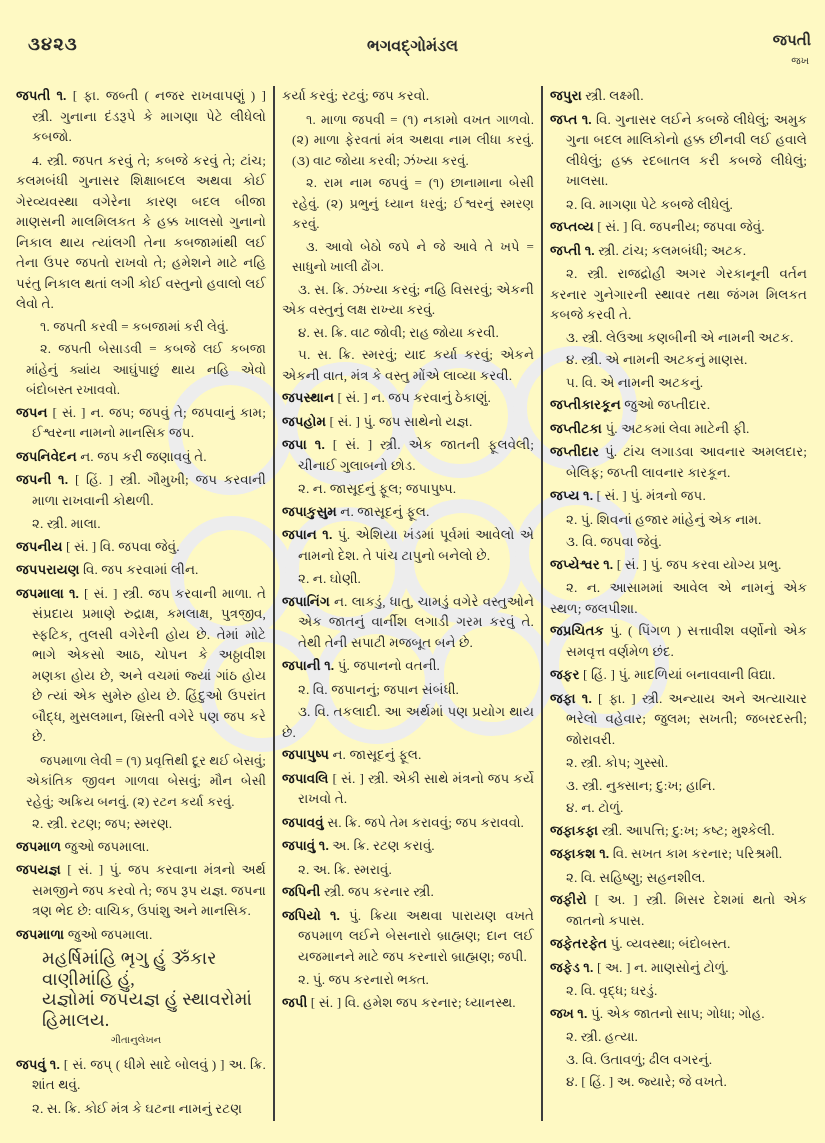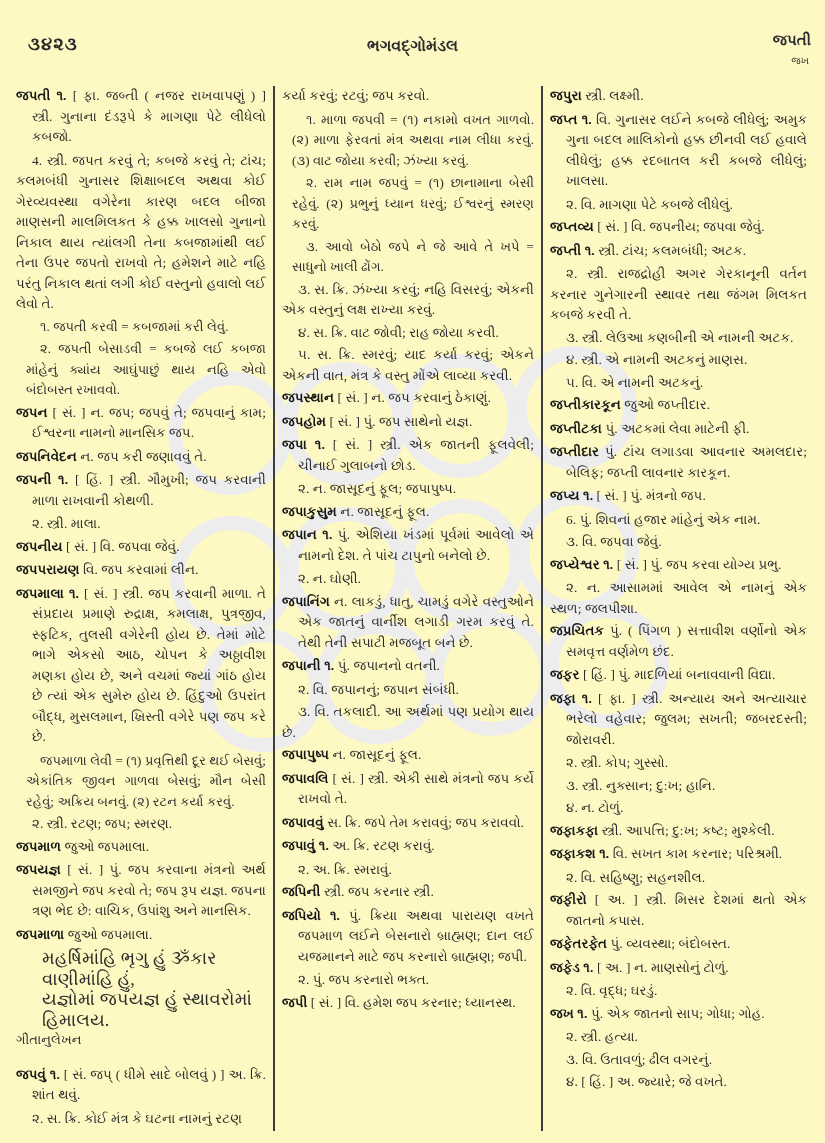--- a/index.html
+++ b/index.html
@@ -33,21 +33,21 @@
   .col.c1 { width:252px; }
   .col.c2 { width:257px; }
   .vrule { width:0; border-left:2px solid #3d3d3d; margin:0 7px; min-height:1020px; }
   
   .para { margin:0 0 3px 0; }
   .t-entry { padding-left:16px; text-indent:-16px; }
   .t-sub   { text-indent:16px; margin-bottom:2px; }
   .t-idiom { padding-left:10px; text-indent:14px; font-size:13px; margin-bottom:2px; }
   .t-cont  { text-indent:0; }
   .t-verse { padding-left:26px; font-size:18px; margin-bottom:0; text-align:left; }
-  .t-cite  { text-align:left; font-size:13px; padding-right:10px; margin-bottom:14px; }
+  .t-cite  { text-align:center; font-size:10px; padding-right:10px; margin-bottom:4px; }
   .hw { font-weight:bold; color:#161616; }
 </style>
 </head>
 <body>
 
 <div class="page">
 
   <div class="watermark" id="wm">
       <div class="ring" style="left: 168px; top: 371px; border-color: rgb(237, 237, 237);"></div>
       <div class="ring" style="left: 283px; top: 362px; border-color: rgb(237, 237, 237);"></div>
@@ -130,21 +130,21 @@
         <p class="para t-entry"><b class="hw">જપ્તવ્ય</b> [ સં. ] વિ. જપનીય; જપવા જેવું.</p>
         <p class="para t-entry"><b class="hw">જપ્તી ૧.</b> સ્ત્રી. ટાંચ; કલમબંધી; અટક.</p>
         <p class="para t-sub">૨. સ્ત્રી. રાજદ્રોહી અગર ગેરકાનૂની વર્તન કરનાર ગુનેગારની સ્થાવર તથા જંગમ મિલકત કબજે કરવી તે.</p>
         <p class="para t-sub">૩. સ્ત્રી. લેઉઆ કણબીની એ નામની અટક.</p>
         <p class="para t-sub">૪. સ્ત્રી. એ નામની અટકનું માણસ.</p>
         <p class="para t-sub">૫. વિ. એ નામની અટકનું.</p>
         <p class="para t-entry"><b class="hw">જપ્તીકારકૂન</b> જુઓ જપ્તીદાર.</p>
         <p class="para t-entry"><b class="hw">જપ્તીટકા</b> પું. અટકમાં લેવા માટેની ફી.</p>
         <p class="para t-entry"><b class="hw">જપ્તીદાર</b> પું. ટાંચ લગાડવા આવનાર અમલદાર; બેલિફ; જપ્તી લાવનાર કારકૂન.</p>
         <p class="para t-entry"><b class="hw">જપ્ય ૧.</b> [ સં. ] પું. મંત્રનો જપ.</p>
-        <p class="para t-sub">6. પું. શિવનાં હજાર માંહેનું એક નામ.</p>
+        <p class="para t-sub">૨. પું. શિવનાં હજાર માંહેનું એક નામ.</p>
         <p class="para t-sub">૩. વિ. જપવા જેવું.</p>
         <p class="para t-entry"><b class="hw">જપ્યેશ્વર ૧.</b> [ સં. ] પું. જપ કરવા યોગ્ય પ્રભુ.</p>
         <p class="para t-sub">૨. ન. આસામમાં આવેલ એ નામનું એક સ્થળ; જલપીશા.</p>
         <p class="para t-entry"><b class="hw">જપ્રચિતક</b> પું. ( પિંગળ ) સત્તાવીશ વર્ણોનો એક સમવૃત્ત વર્ણમેળ છંદ.</p>
         <p class="para t-entry"><b class="hw">જફર</b> [ હિં. ] પું. માદળિયાં બનાવવાની વિદ્યા.</p>
         <p class="para t-entry"><b class="hw">જફા ૧.</b> [ ફા. ] સ્ત્રી. અન્યાય અને અત્યાચાર ભરેલો વહેવાર; જુલમ; સખતી; જબરદસ્તી; જોરાવરી.</p>
         <p class="para t-sub">૨. સ્ત્રી. કોપ; ગુસ્સો.</p>
         <p class="para t-sub">૩. સ્ત્રી. નુક્સાન; દુ:ખ; હાનિ.</p>
         <p class="para t-sub">૪. ન. ટોળું.</p>
         <p class="para t-entry"><b class="hw">જફાકફા</b> સ્ત્રી. આપત્તિ; દુ:ખ; કષ્ટ; મુશ્કેલી.</p>

